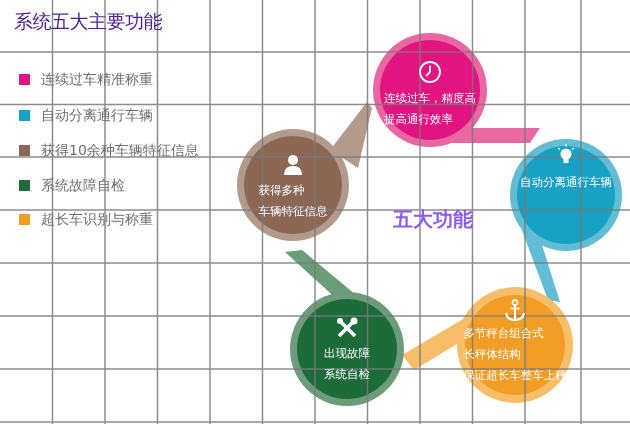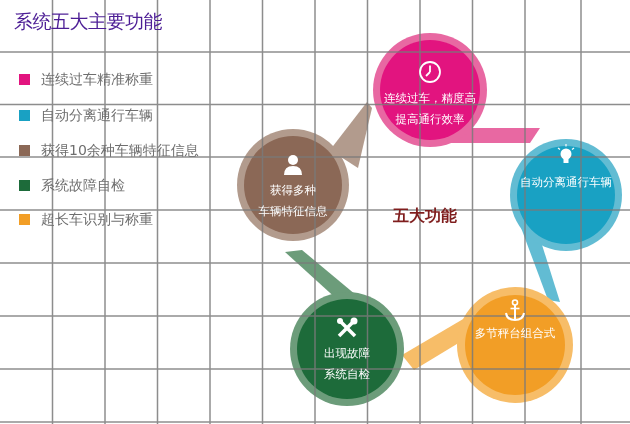--- a/index.html
+++ b/index.html
@@ -5,22 +5,22 @@
   html, body { margin:0; padding:0; background:#fff; }
   body { width:630px; height:424px; position:relative; overflow:hidden;
          font-family: "DejaVu Sans", "Liberation Sans", sans-serif; }
   .title { position:absolute; left:14px; top:9px; font-size:19px; color:#4c1d95; letter-spacing:-0.5px; z-index:3; }
   .legend { position:absolute; left:19px; top:70px; z-index:3; }
   .legend-item { position:absolute; left:0; white-space:nowrap; height:18px; }
   .legend-swatch { position:absolute; left:0; top:4px; width:11px; height:11px; }
   .legend-label { position:absolute; left:22px; top:0; font-size:14px; color:#6e6e6e; line-height:18px; }
   svg.diagram { position:absolute; left:0; top:0; z-index:1; }
   svg.grid { position:absolute; left:0; top:0; z-index:2; pointer-events:none; }
-  .circle-text { position:absolute; z-index:4; color:#fff; text-align:center; font-size:11.5px; line-height:21px; transform:translate(-50%,0); white-space:nowrap; }
-  .center-label { position:absolute; left:393px; top:206px; font-size:16px; font-weight:bold; color:#7f1d1d; z-index:4; letter-spacing:0px; }
+  .circle-text { position:absolute; z-index:4; color:#fff; text-align:left; font-size:11.5px; line-height:21px; transform:translate(-50%,0); white-space:nowrap; }
+  .center-label { position:absolute; left:393px; top:206px; font-size:20px; font-weight:bold; color:#8b5cf6; z-index:4; letter-spacing:0px; }
   .icon { position:absolute; z-index:4; transform:translate(-50%,0); }
 </style>
 </head>
 <body>
 
 <div class="title">系统五大主要功能</div>
 
 <div class="legend">
   <div class="legend-item" style="top:0px">
     <span class="legend-swatch" style="background:#e2147f"></span>
@@ -145,15 +145,17 @@
 <div class="circle-text" style="left:293px; top:180px">
   <div>获得多种</div>
   <div>车辆特征信息</div>
 </div>
 <div class="circle-text" style="left:347px; top:343px">
   <div>出现故障</div>
   <div>系统自检</div>
 </div>
 <div class="circle-text" style="left:515px; top:323px">
   <div>多节秤台组合式</div>
+  <div>长秤体结构</div>
+  <div>保证超长车整车上秤</div>
 </div>
 
 <div class="center-label">五大功能</div>
 
 </body></html>

